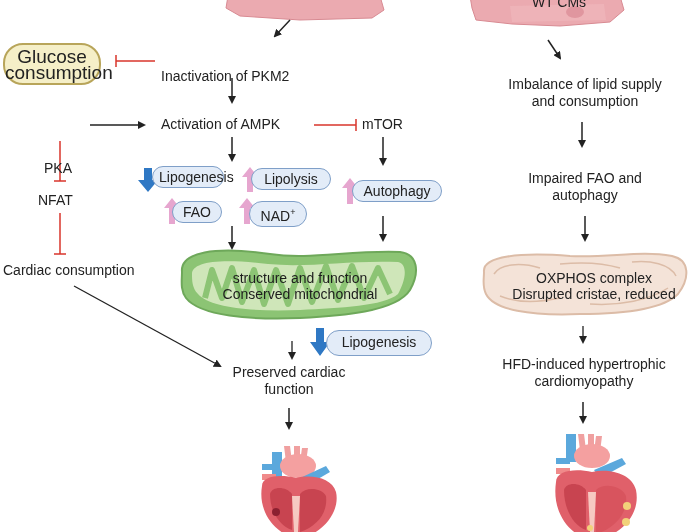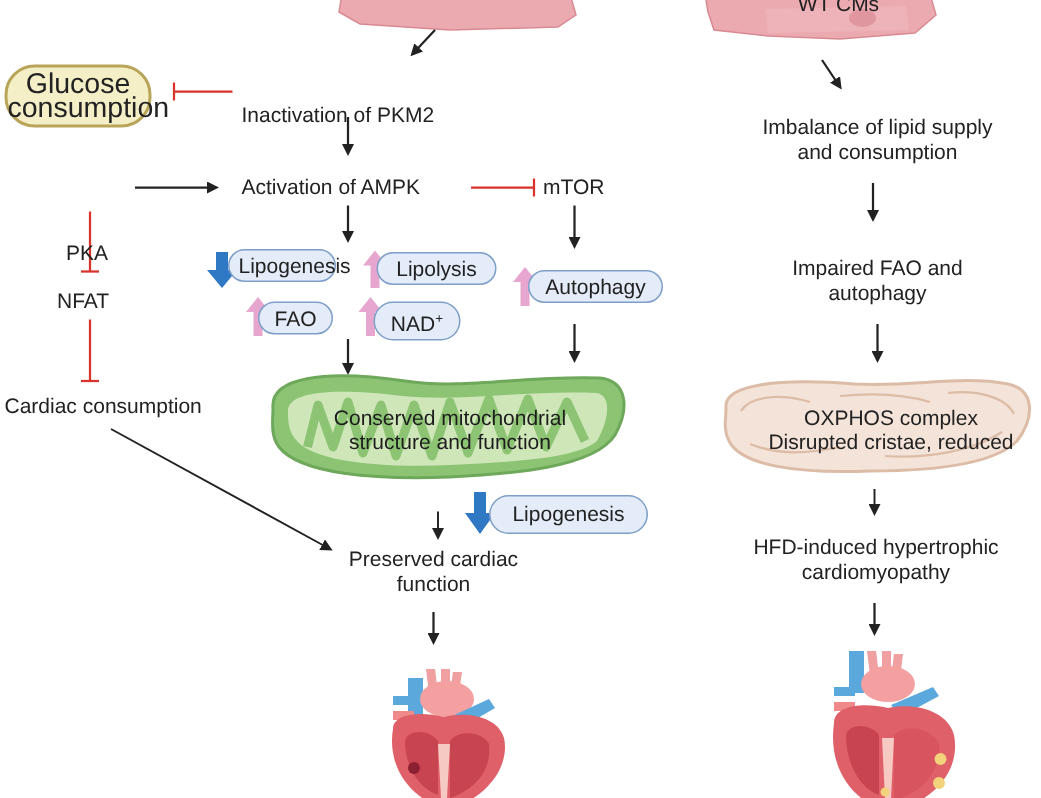--- a/index.html
+++ b/index.html
@@ -143,22 +143,22 @@
 
 <div class="pill" style="left:152px; top:166px; width:72px;">Lipogenesis</div>
 <div class="pill" style="left:251px; top:168px; width:80px;">Lipolysis</div>
 <div class="pill" style="left:172px; top:201px; width:50px;">FAO</div>
 <div class="pill" style="left:249px; top:201px; width:58px;">
   <span>NAD</span><sup style="font-size:9px;">+</sup>
 </div>
 <div class="pill" style="left:352px; top:180px; width:90px;">Autophagy</div>
 
 <div class="lbl" style="left:200px; top:270px; width:200px; line-height:16px; color:#1d1d1d;">
+  <div>structure and function</div>
   <div>Conserved mitochondrial</div>
-  <div>structure and function</div>
 </div>
 
 <div class="pill" style="left:326px; top:330px; width:106px; height:26px; line-height:23px;">Lipogenesis</div>
 
 <div class="lbl" style="left:214px; top:364px; width:150px;">
   <div>Preserved cardiac</div>
   <div>function</div>
 </div>
 
 <div class="lbl" style="left:514px; top:-6px; width:90px;">WT CMs</div>

